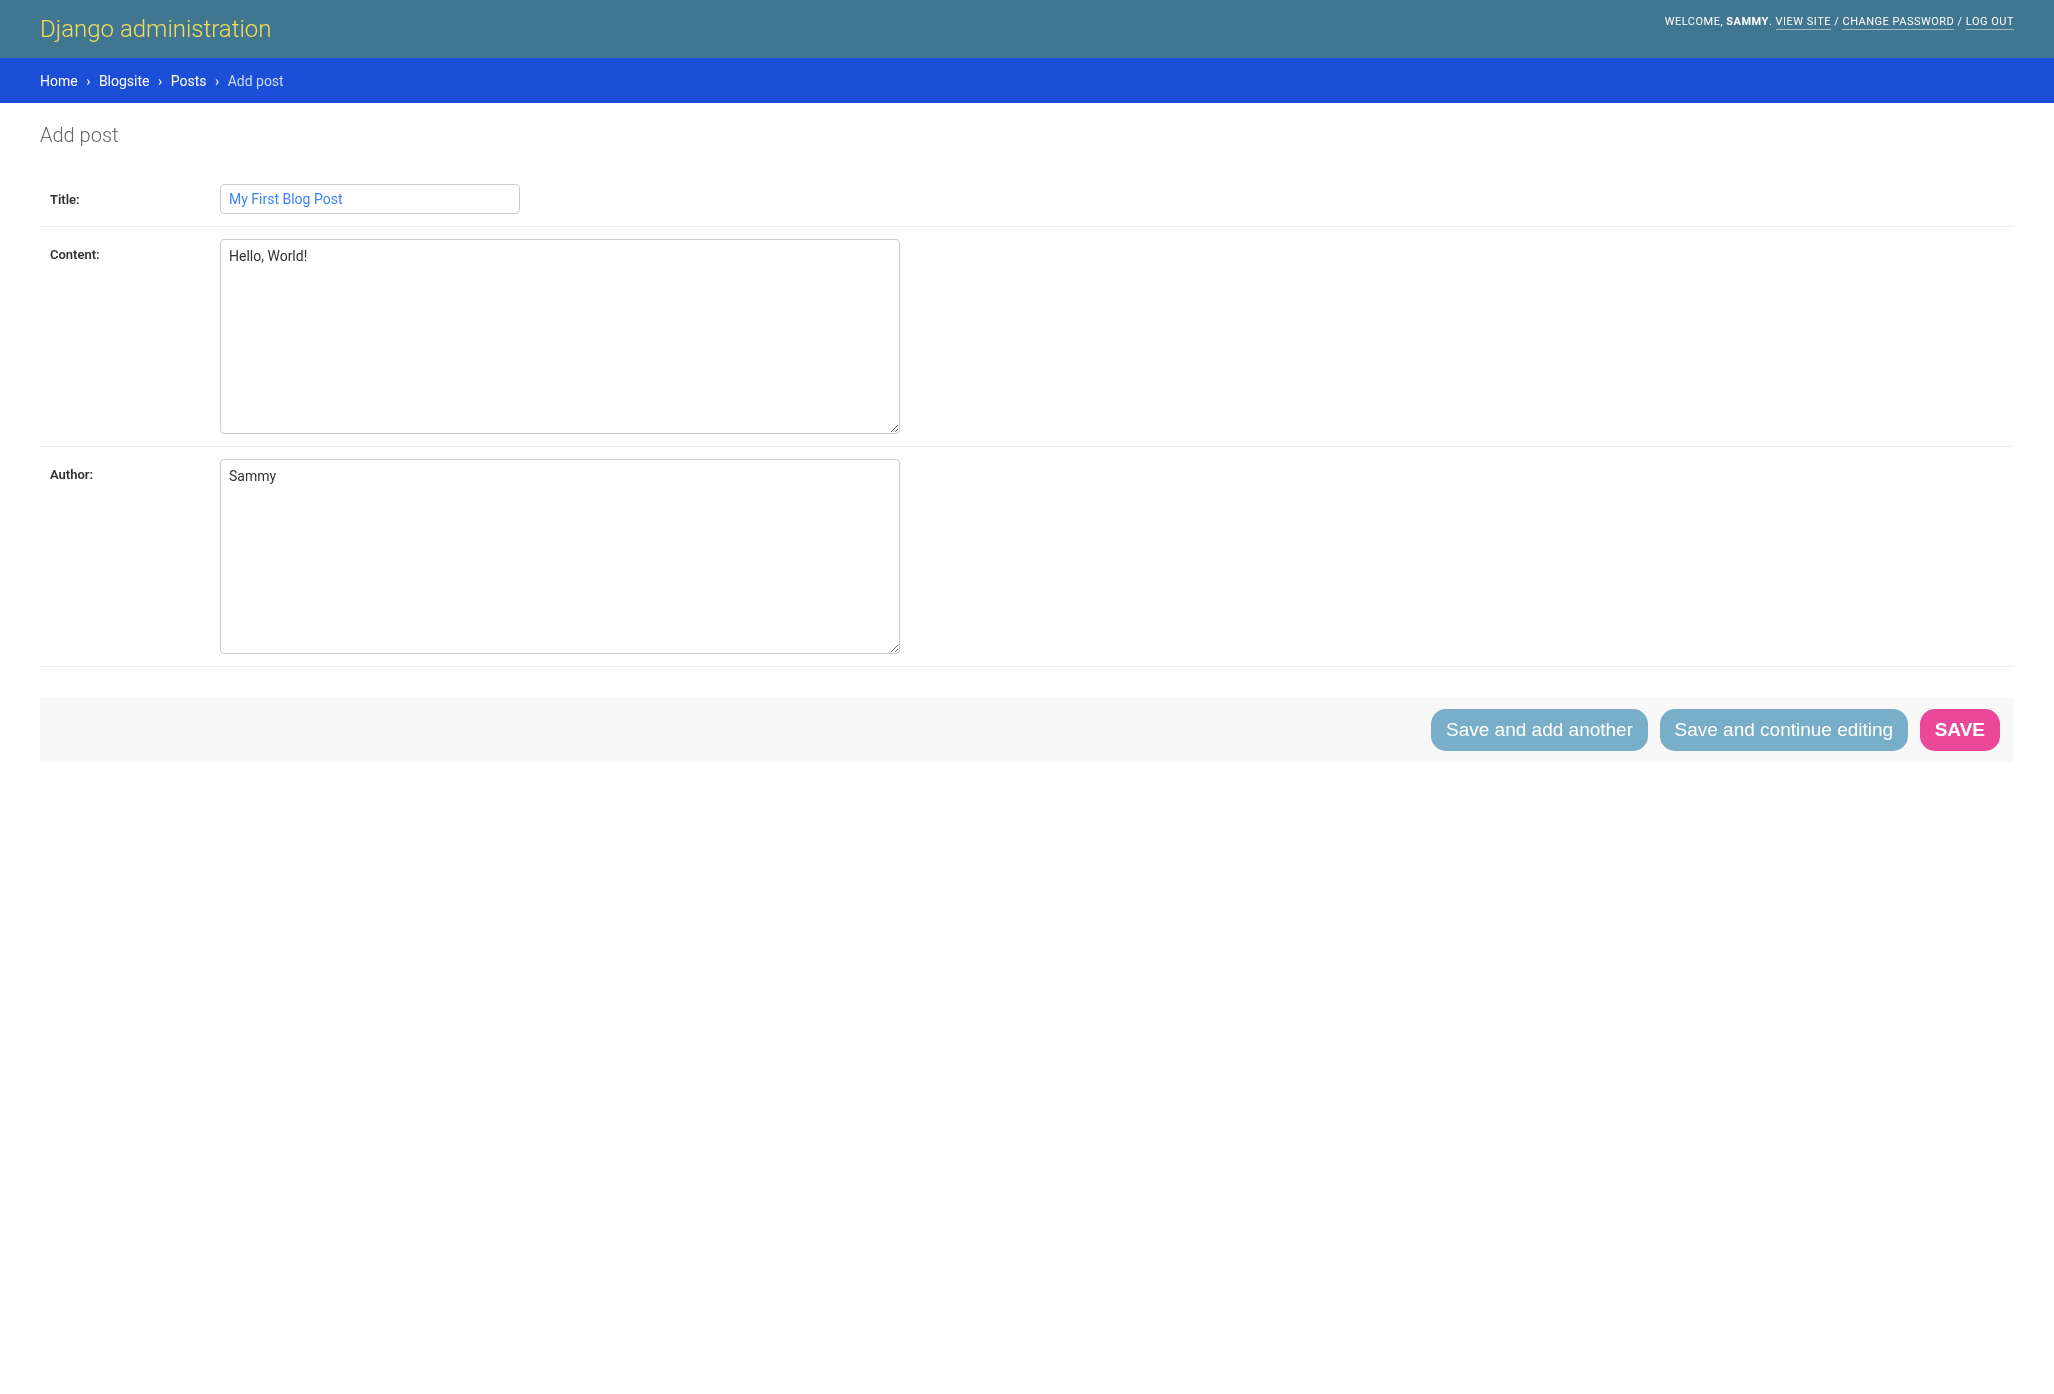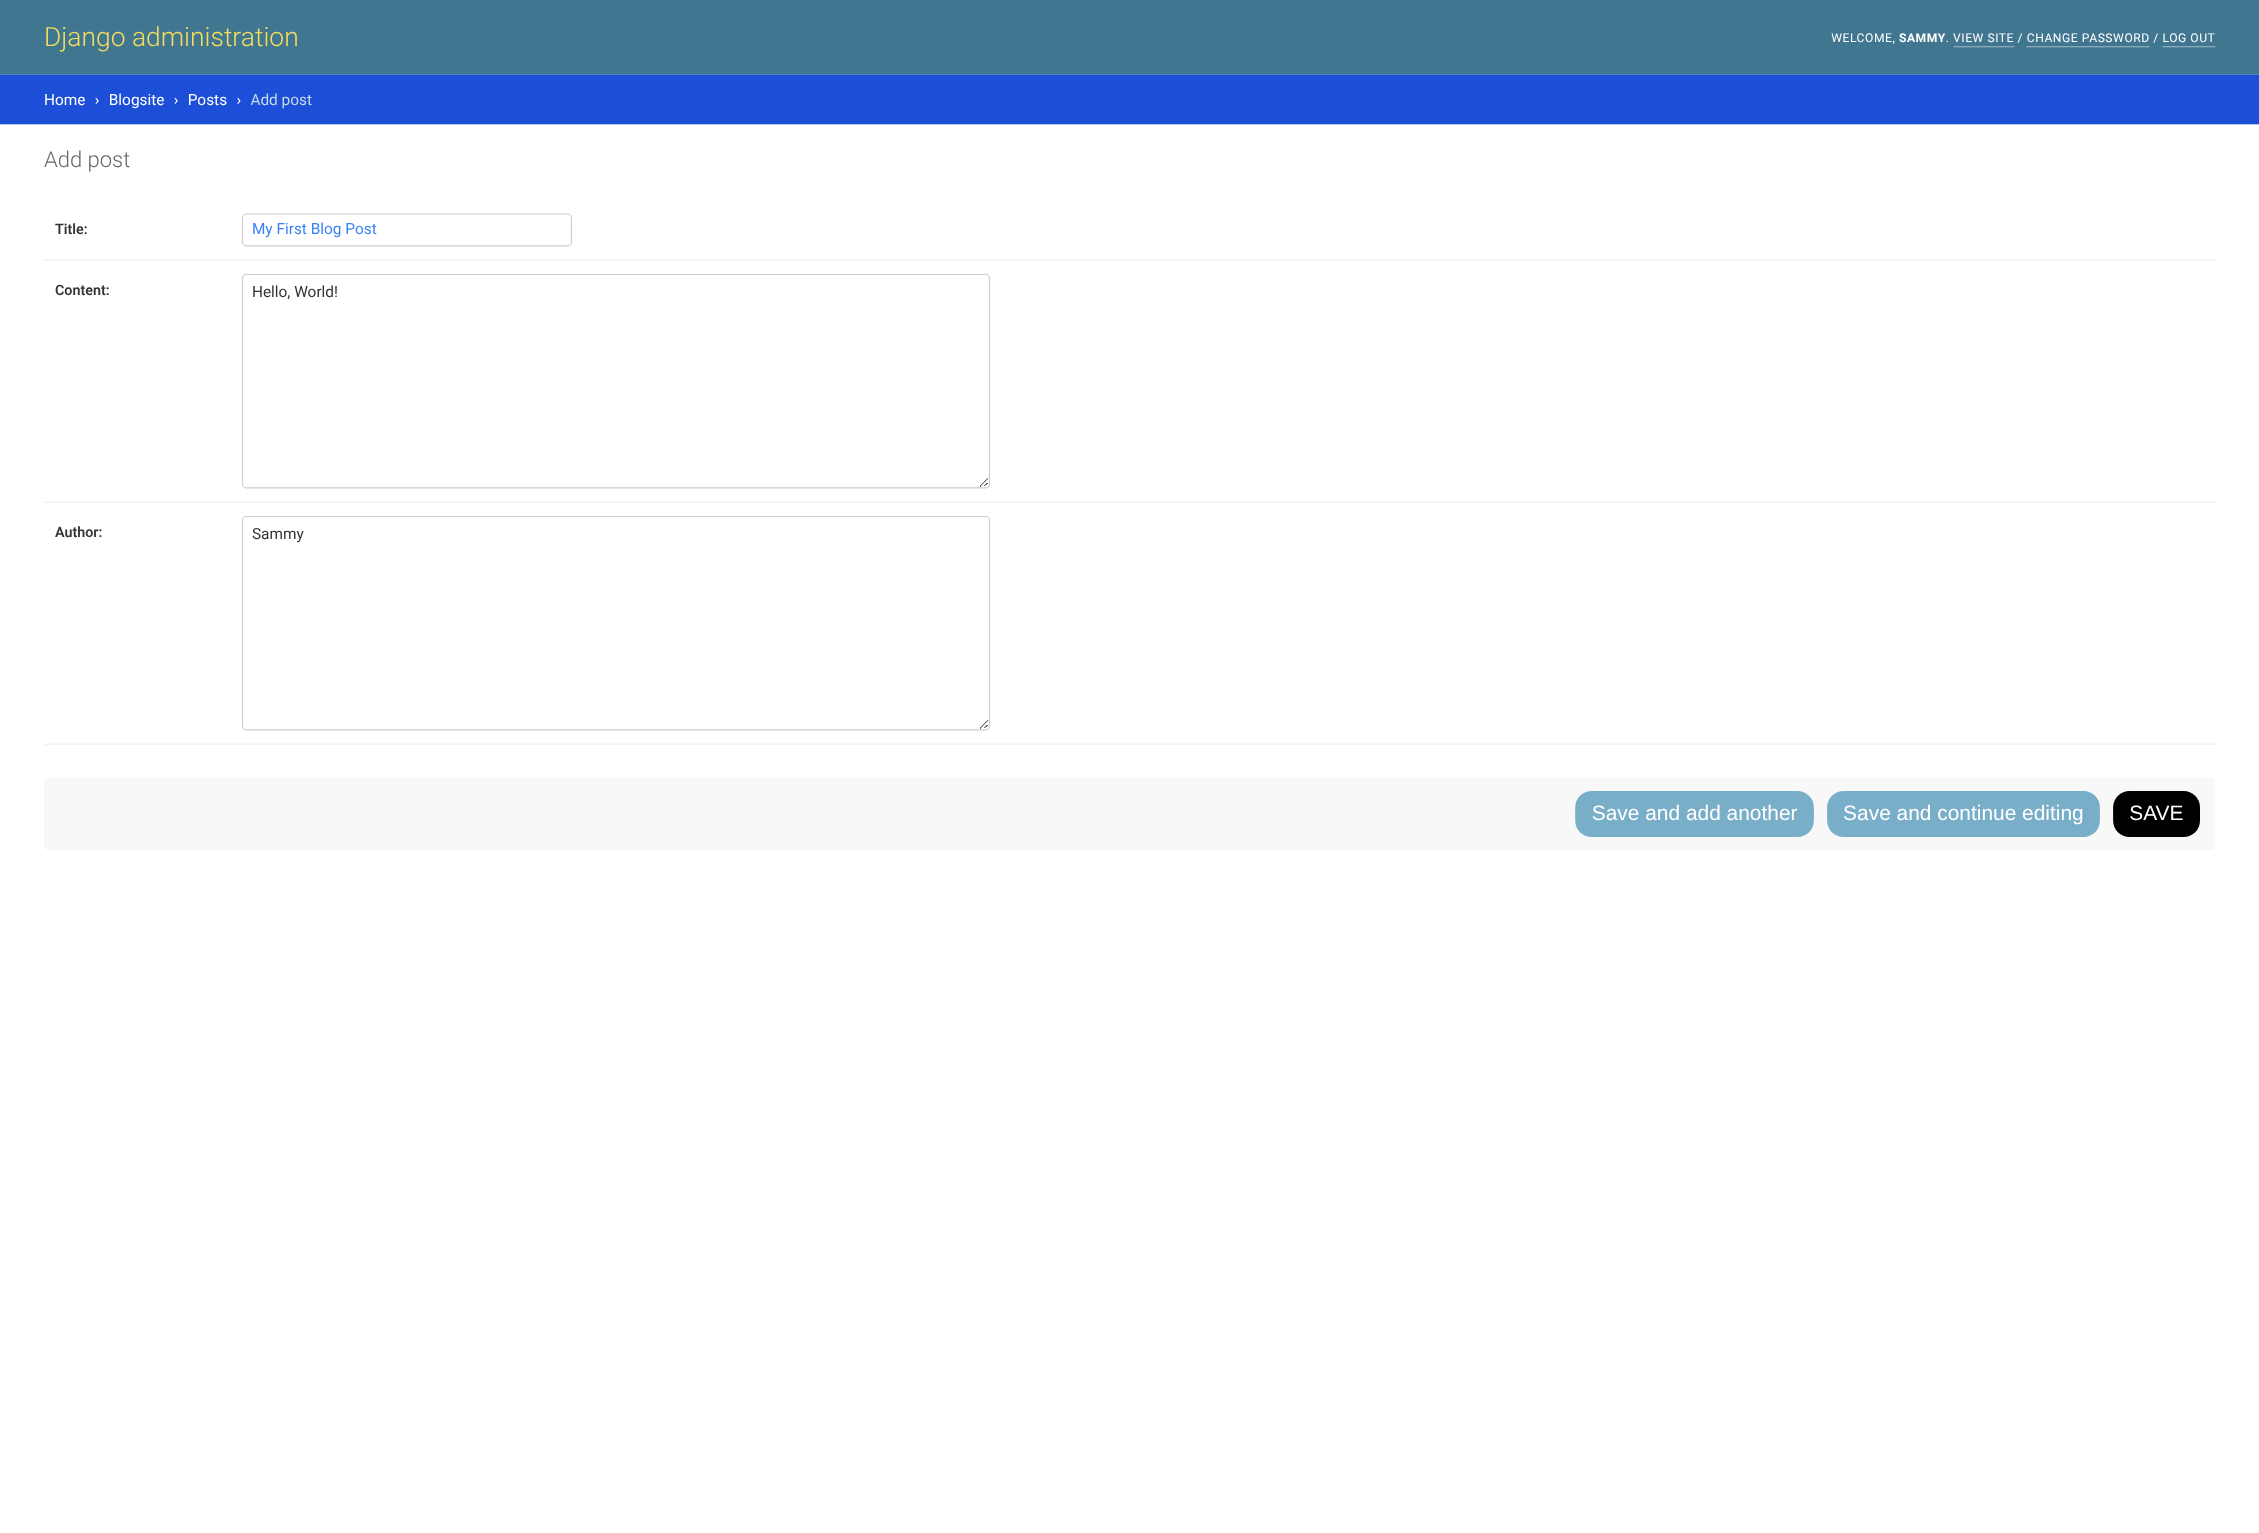--- a/index.html
+++ b/index.html
@@ -11,22 +11,21 @@
       font-family: -apple-system, BlinkMacSystemFont, "Segoe UI", Roboto, "Helvetica Neue", Arial, sans-serif;
       font-size: 14px;
       color: #333;
       background: #fff;
     }
     .header {
       background: #417690;
       padding: 15px 40px;
       display: flex;
       justify-content: space-between;
-      align-items: center;
-      height: 68px;
+      height: 58px;
     }
     .header-title {
       color: #f5dd5d;
       font-size: 24px;
       font-weight: 300;
     }
     .user-tools {
       color: #fff;
       font-size: 11px;
       text-align: right;
@@ -126,22 +125,22 @@
       border-radius: 15px;
       font-size: 19px;
       cursor: pointer;
       margin-left: 8px;
       color: #fff;
     }
     .submit-row button.light {
       background: #79aec8;
     }
     .submit-row button.default {
-      background: #000000;
-      font-weight: 400;
+      background: #ec4899;
+      font-weight: 700;
     }
   </style>
 </head>
 <body>
 
 <div class="header">
   <div class="header-title">Django administration</div>
   <div class="user-tools">
     <span>WELCOME,</span>
     <strong>SAMMY</strong><span>. </span>

